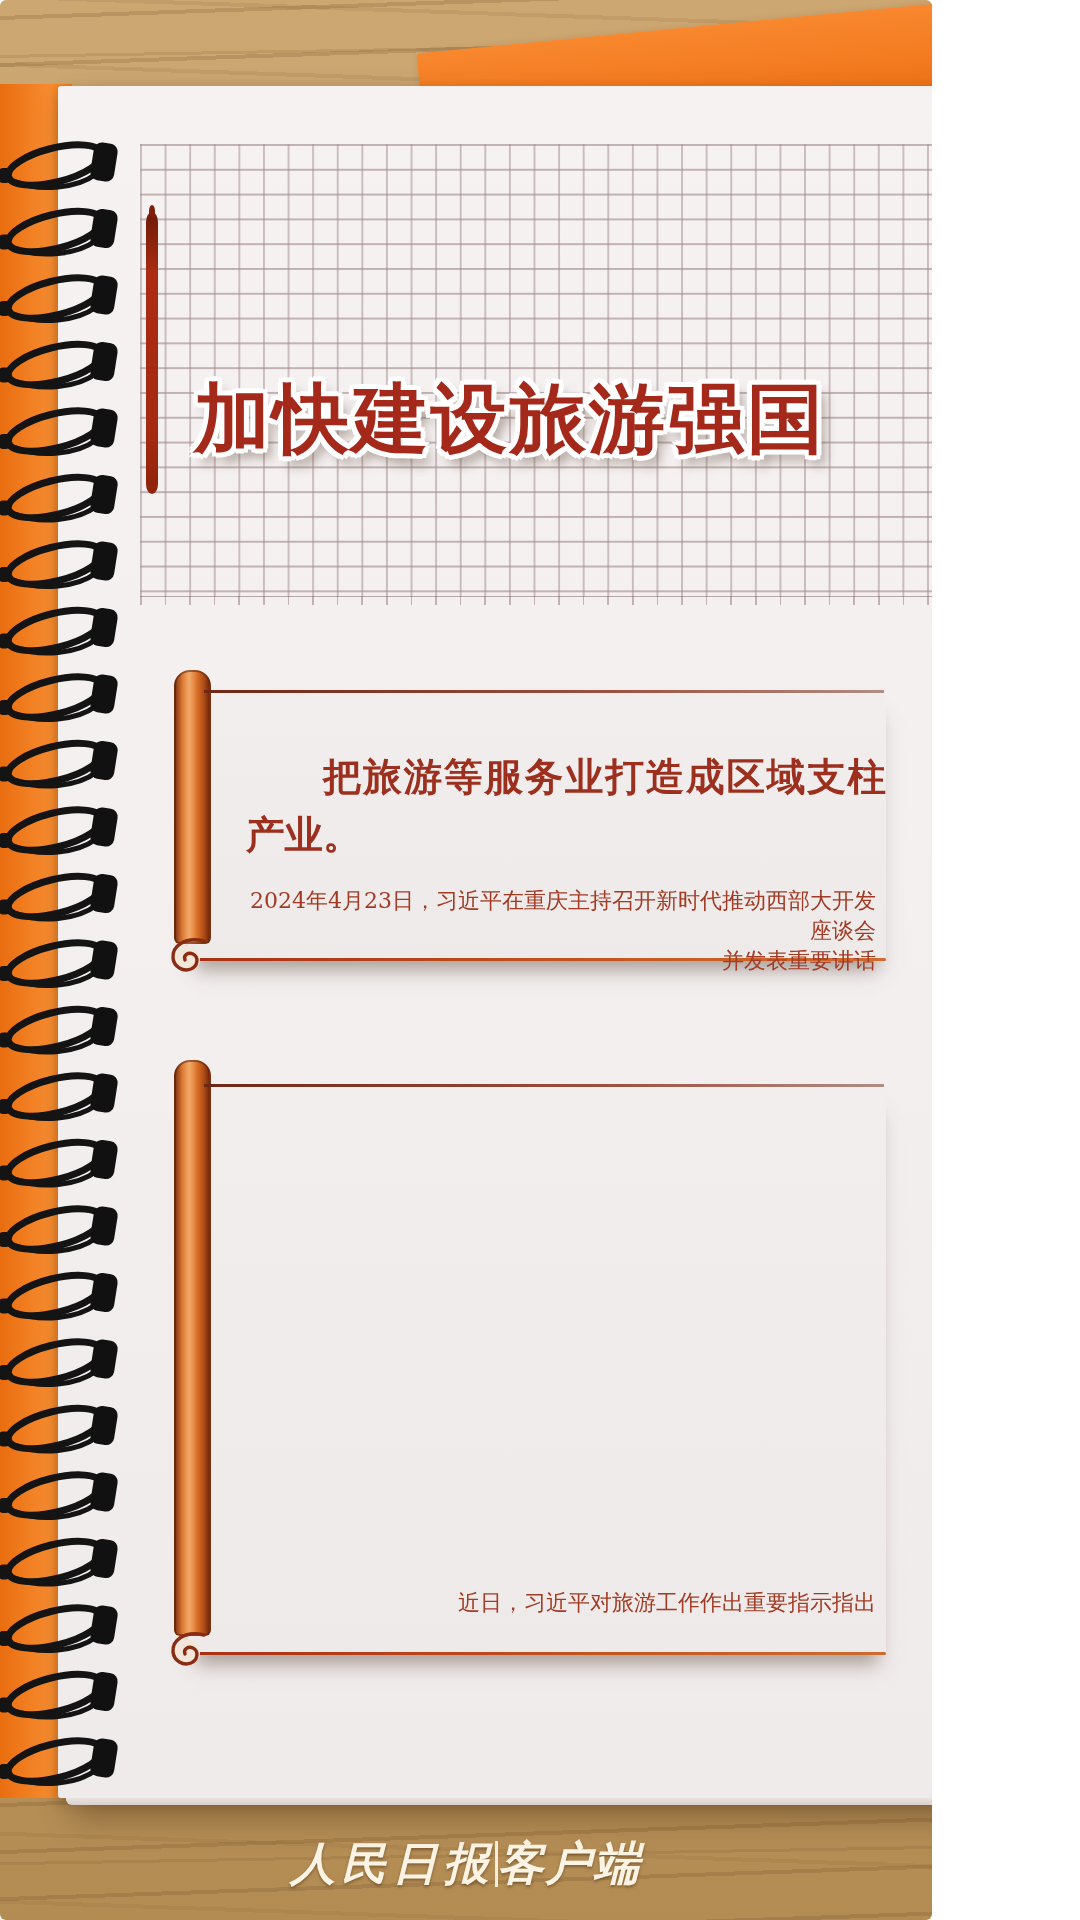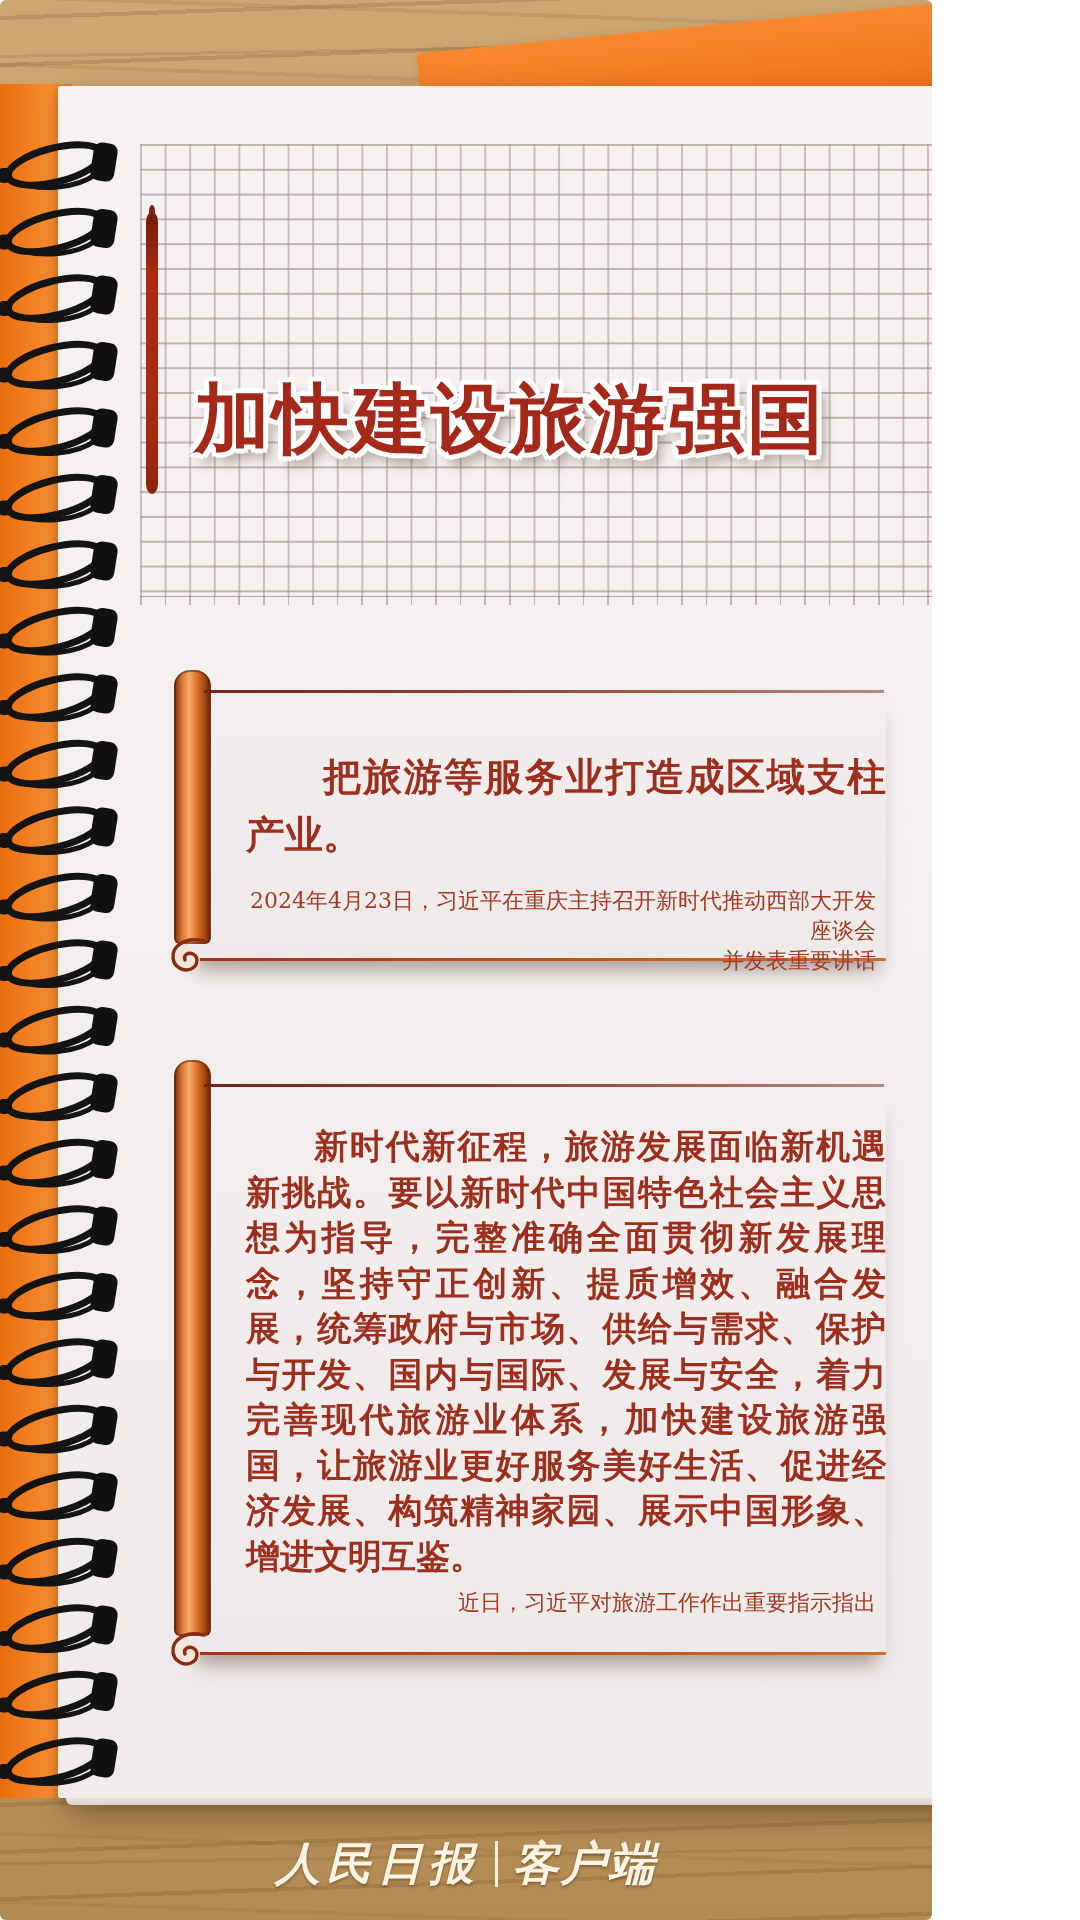--- a/index.html
+++ b/index.html
@@ -119,21 +119,21 @@
     color:#a33b24;font-weight:400;text-align:right;
     font-size:22px;line-height:30px;
   }
   .card1 .attr{top:216px;}
   .card2 .attr{top:528px;}
   
   .spiral{position:absolute;left:-2px;top:0;width:124px;height:1920px;z-index:6;}
   
   .footer-logo{
     position:absolute;left:0;right:0;top:1832px;height:64px;z-index:1;
-    display:flex;align-items:center;justify-content:center;gap:15px;
+    display:flex;align-items:center;justify-content:center;
   }
   .brand-script{
     font-family:"DejaVu Serif", serif;font-style:italic;font-weight:700;
     font-size:45px;color:#fbf4e4;letter-spacing:6px;
     text-shadow:0 2px 3px rgba(80,50,15,.5);
   }
   .brand-divider{width:3px;height:46px;background:#fbf4e4;opacity:.95;}
   .brand-suffix{
     font-family:"DejaVu Sans", sans-serif;font-weight:800;
     font-size:46px;color:#fbf4e4;letter-spacing:2px;
@@ -176,21 +176,20 @@
 
   <section class="scroll-card card2">
     <div class="card-surface"></div>
     <div class="rod"></div>
     <div class="top-line"></div>
     <div class="bottom-line"></div>
     <svg class="curl" viewBox="0 0 44 44">
       <circle cx="19" cy="25" r="13" fill="#f2e6d8"></circle>
       <path d="M36,7 C16,2 4,13 5,24 C6,33 15,38 23,35 C30,32 31,23 25,20 C20,18 15,21 17,26" fill="none" stroke="#8a2b14" stroke-width="3.4" stroke-linecap="round"></path>
     </svg>
-    <p class="quote">新时代新征程，旅游发展面临新机遇新挑战。要以新时代中国特色社会主义思想为指导，完整准确全面贯彻新发展理念，坚持守正创新、提质增效、融合发展，统筹政府与市场、供给与需求、保护与开发、国内与国际、发展与安全，着力完善现代旅游业体系，加快建设旅游强国，让旅游业更好服务美好生活、促进经济发展、构筑精神家园、展示中国形象、增进文明互鉴。</p>
     <p class="attr">
       <span>近日，习近平对旅游工作作出重要指示指出</span>
     </p>
   </section>
 
   <svg class="spiral" viewBox="0 0 124 1920">
     <defs>
       <g id="coil">
         <rect x="0" y="30" width="13" height="15" rx="5" fill="#141414"></rect>
         <path d="M18,44 C42,54 80,50 98,36" fill="none" stroke="#141414" stroke-width="5" stroke-linecap="round"></path>

